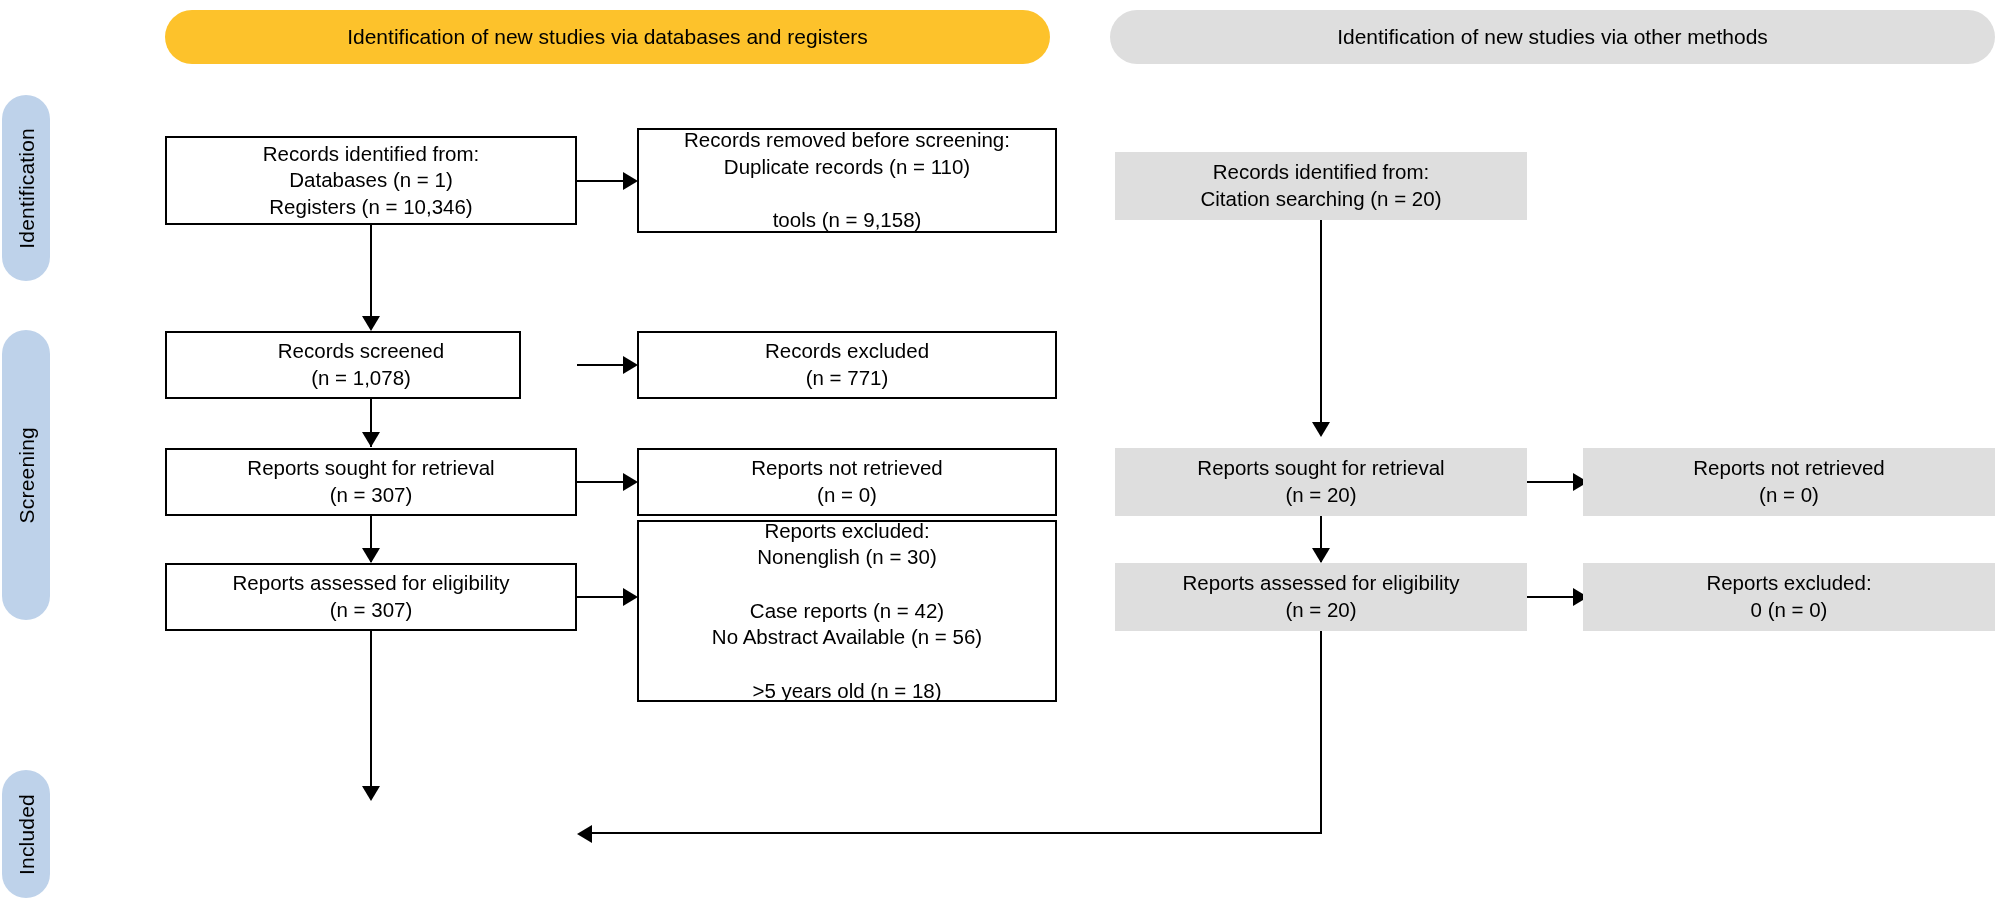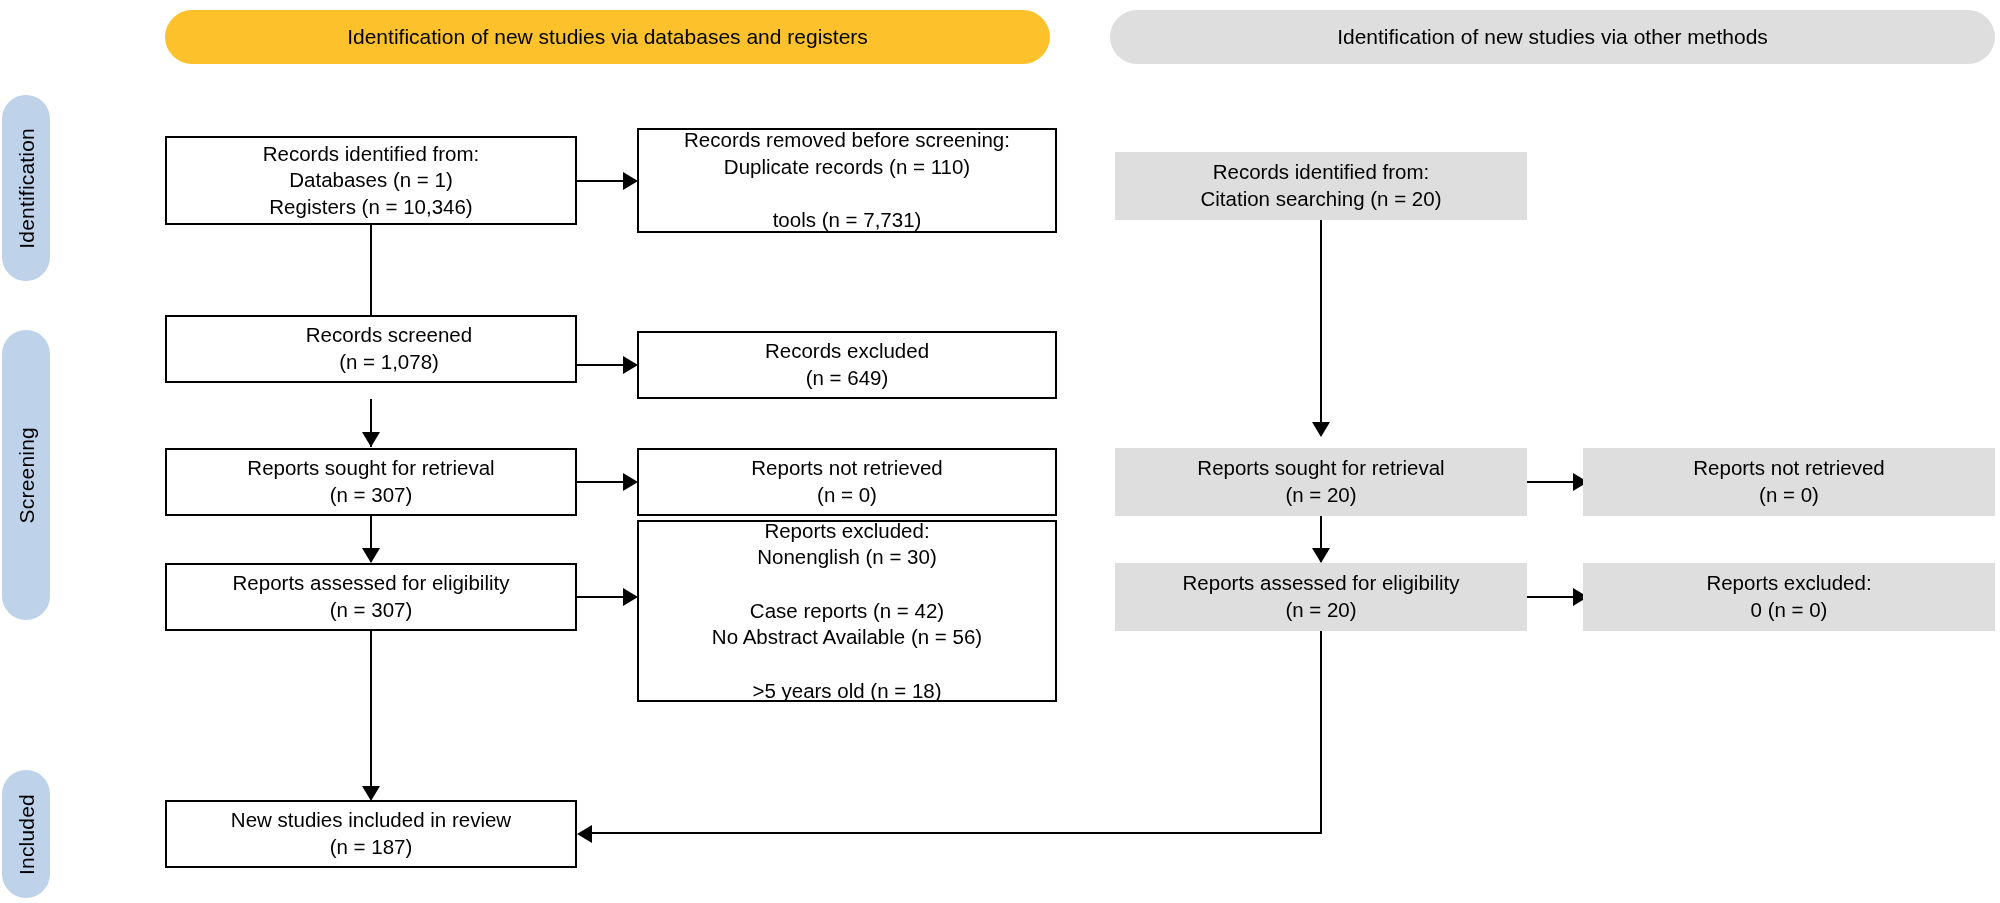--- a/index.html
+++ b/index.html
@@ -140,41 +140,41 @@
   </div>
 
   <div class="conn h" style="left:577px; top:179.8px; width:53px;"></div>
   <div class="arrow right" style="left:623px; top:172px;"></div>
 
   <div class="box outline" style="left:637px; top:128px; width:420px; height:105px;">
     <span class="box-text">
       <span>Records removed before screening:</span><br>
       <span>Duplicate records (n = 110)</span><br>
       <br>
-      <span>tools (n = 7,731)</span>
+      <span>tools (n = 9,158)</span>
     </span>
   </div>
 
   <div class="conn v" style="left:369.8px; top:225px; height:99px;"></div>
   <div class="arrow down" style="left:362px; top:316px;"></div>
 
-  <div class="box outline" style="left:165px; top:315px; width:412px; height:68px;padding-left:44px;">
+  <div class="box outline" style="left:165px; top:331px; width:356px; height:68px;padding-left:44px;">
     <span class="box-text">
       <span>Records screened</span><br>
       <span>(n = 1,078)</span>
     </span>
   </div>
 
   <div class="conn h" style="left:577px; top:363.8px; width:53px;"></div>
   <div class="arrow right" style="left:623px; top:356px;"></div>
 
   <div class="box outline" style="left:637px; top:331px; width:420px; height:68px;">
     <span class="box-text">
       <span>Records excluded</span><br>
-      <span>(n = 649)</span>
+      <span>(n = 771)</span>
     </span>
   </div>
 
   <div class="conn v" style="left:369.8px; top:399px; height:48px;"></div>
   <div class="arrow down" style="left:362px; top:432px;"></div>
 
   <div class="box outline" style="left:165px; top:448px; width:412px; height:68px;">
     <span class="box-text">
       <span>Reports sought for retrieval</span><br>
       <span>(n = 307)</span>
@@ -212,26 +212,20 @@
       <span>Case reports (n =  42)</span><br>
       <span>No Abstract Available (n =  56)</span><br>
       <br>
       <span>&gt;5 years old (n =  18)</span>
     </span>
   </div>
 
   <div class="conn v" style="left:369.8px; top:631px; height:163px;"></div>
   <div class="arrow down" style="left:362px; top:786px;"></div>
 
-  <div class="box outline" style="left:165px; top:800px; width:412px; height:68px;">
-    <span class="box-text">
-      <span>New studies included in review</span><br>
-      <span>(n = 187)</span>
-    </span>
-  </div>
 
   <div class="box filled" style="left:1115px; top:152px; width:412px; height:68px;">
     <span class="box-text">
       <span>Records identified from:</span><br>
       <span>Citation searching (n = 20)</span>
     </span>
   </div>
 
   <div class="conn v" style="left:1319.8px; top:220px; height:210px;"></div>
   <div class="arrow down" style="left:1312px; top:422px;"></div>

